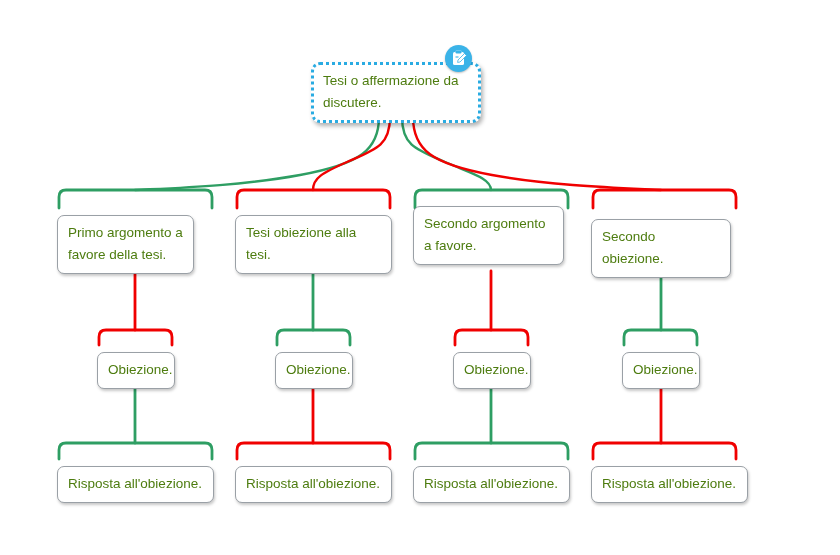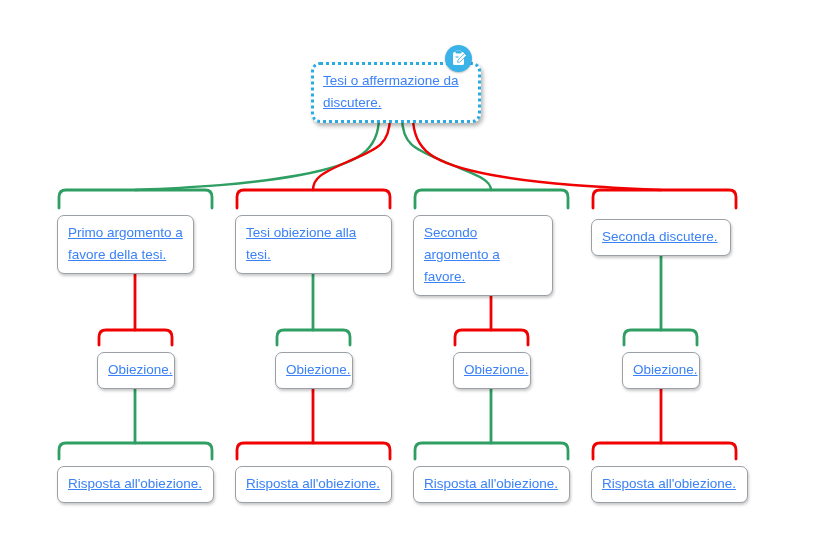--- a/index.html
+++ b/index.html
@@ -27,28 +27,27 @@
     pointer-events: none;
   }
 
   
   .node {
     position: absolute;
     box-sizing: border-box;
     background: #ffffff;
     border: 1px solid #9aa0a6;
     border-radius: 7px;
-    color: #3b82f6;
+    color: #4d7c0f;
     font-size: 13.5px;
     line-height: 22px;
     padding: 6px 10px 7px 10px;
     box-shadow: 1px 2px 3px rgba(0,0,0,0.22);
     white-space: pre-line;
     z-index: 4;
-    text-decoration: underline;
   }
   .node.root {
     border: 3px dotted #29abe2;
     border-radius: 9px;
     padding: 5px 9px 6px 9px;
     box-shadow: 2px 3px 4px rgba(0,0,0,0.30);
     z-index: 6;
   }
 
   
@@ -127,21 +126,21 @@
   </div>
 
   <div class="node" style="left:57px; top:215px; width:137px;">Primo argomento a favore della tesi.</div>
   <div class="node" style="left:97px; top:352px; width:78px;">Obiezione.</div>
   <div class="node" style="left:57px; top:466px; width:157px;">Risposta all'obiezione.</div>
 
   <div class="node" style="left:235px; top:215px; width:157px;">Tesi obiezione alla tesi.</div>
   <div class="node" style="left:275px; top:352px; width:78px;">Obiezione.</div>
   <div class="node" style="left:235px; top:466px; width:157px;">Risposta all'obiezione.</div>
 
-  <div class="node" style="left:413px; top:215px; width:140px;">Secondo argomento a favore.</div>
+  <div class="node" style="left:413px; top:206px; width:151px;">Secondo argomento a favore.</div>
   <div class="node" style="left:453px; top:352px; width:78px;">Obiezione.</div>
   <div class="node" style="left:413px; top:466px; width:157px;">Risposta all'obiezione.</div>
 
-  <div class="node" style="left:591px; top:219px; width:140px;">Seconda discutere.</div>
+  <div class="node" style="left:591px; top:219px; width:140px;">Secondo obiezione.</div>
   <div class="node" style="left:622px; top:352px; width:78px;">Obiezione.</div>
   <div class="node" style="left:591px; top:466px; width:157px;">Risposta all'obiezione.</div>
 
 </div>
 
 </body></html>

